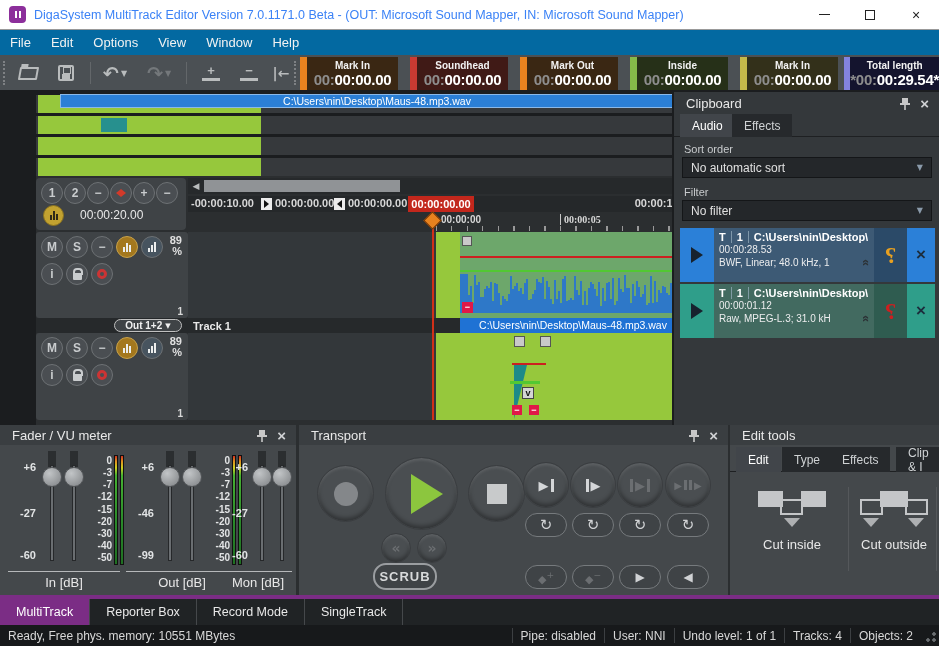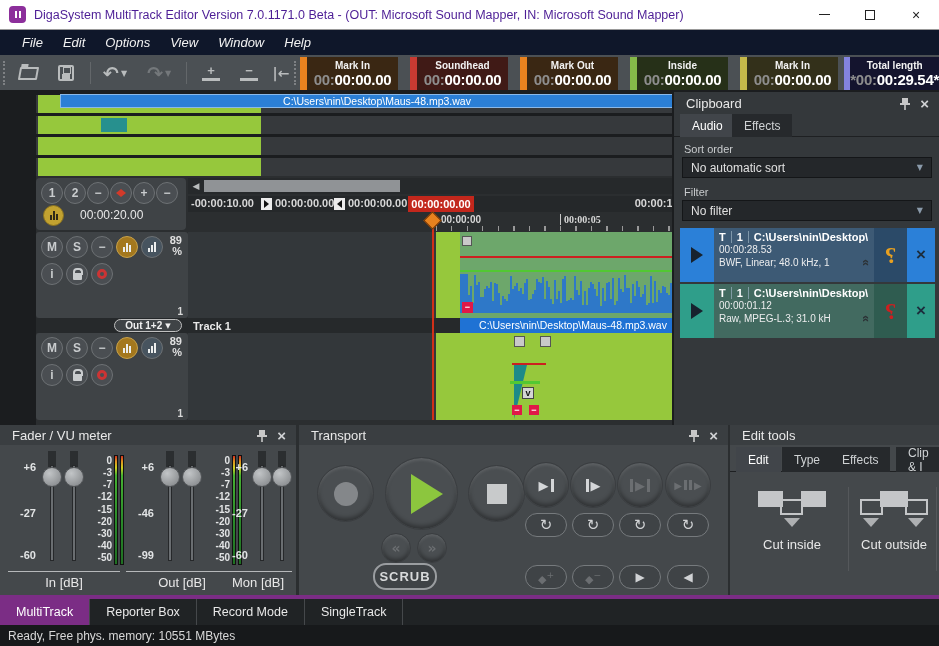--- a/index.html
+++ b/index.html
@@ -4,28 +4,28 @@
 <style>
   * { margin:0; padding:0; box-sizing:border-box; }
   html,body { width:939px; height:646px; overflow:hidden; }
   body { font-family:"Liberation Sans", sans-serif; background:#2b2e30; position:relative; }
   .ico { font-family:"DejaVu Sans", sans-serif; }
 
   
   #titlebar { position:absolute; top:0; left:0; width:939px; height:30px; background:#ffffff; display:flex; align-items:center; border-bottom:1px solid #999; }
   #appicon { width:17px; height:17px; border-radius:4px; background:#8c2f9b; margin:0 8px 0 9px; display:flex; align-items:center; justify-content:center; gap:2px; }
   #appicon i { display:block; width:2px; height:7px; background:#fff; }
-  #title-text { font-size:12.5px; color:#4c1d95; }
+  #title-text { font-size:12.5px; color:#3b82f6; }
   #wincontrols { margin-left:auto; display:flex; height:30px; }
   .winbtn { width:46px; height:30px; display:flex; align-items:center; justify-content:center; color:#222; font-size:14px; }
   .winbtn .min { width:11px; height:1px; background:#222; display:block; }
   .winbtn .max { width:10px; height:10px; border:1px solid #222; display:block; }
 
   
-  #menubar { position:absolute; top:30px; left:0; width:939px; height:25px; background:#0f172a; display:flex; align-items:center; padding-left:12px;font-style:italic; }
+  #menubar { position:absolute; top:30px; left:0; width:939px; height:25px; background:#0369a1; display:flex; align-items:center; padding-left:0; }
   .menu-item { color:#f2f2f2; font-size:13px; padding:4px 10px; }
   #toolbar { position:absolute; top:55px; left:0; width:939px; height:37px; background:#4b5054; border-bottom:2px solid #1b1d1f; color:#b9bcbd; }
   .grip { position:absolute; top:6px; width:3px; height:24px; border-left:2px dotted #7e8184; }
   .tbtn { position:absolute; top:5px; height:26px; display:flex; align-items:center; justify-content:center; color:#b9bcbd; }
   .tsep { position:absolute; top:7px; width:1px; height:22px; background:#63676a; }
   .ico-folder { width:19px; height:13px; border:2px solid currentColor; border-radius:1px; transform:skewX(-10deg); position:relative; }
   .ico-folder::before { content:""; position:absolute; top:-5px; left:-1px; width:7px; height:3px; background:currentColor; }
   .ico-save { width:16px; height:16px; border:2px solid currentColor; border-radius:2px; position:relative; }
   .ico-save::before { content:""; position:absolute; top:0; left:3px; width:6px; height:5px; border:1px solid currentColor; }
   .ico-save::after { content:""; position:absolute; bottom:0; left:2px; width:8px; height:5px; background:currentColor; }
@@ -847,13 +847,21 @@
 <div id="purpleline"></div>
 <div id="tabstrip">
   <div class="btab active">MultiTrack</div>
   <div class="btab">Reporter Box</div>
   <div class="btab">Record Mode</div>
   <div class="btab">SingleTrack</div>
 </div>
 
 <div id="statusbar">
   <span id="status-left">Ready, Free phys. memory: 10551 MBytes</span>
+  <div id="status-right">
+    <span class="seg">Pipe: disabled</span>
+    <span class="seg">User: NNI</span>
+    <span class="seg">Undo level: 1 of 1</span>
+    <span class="seg">Tracks: 4</span>
+    <span class="seg">Objects: 2</span>
+    <span id="gripdots"></span>
+  </div>
 </div>
 
 </body></html>

